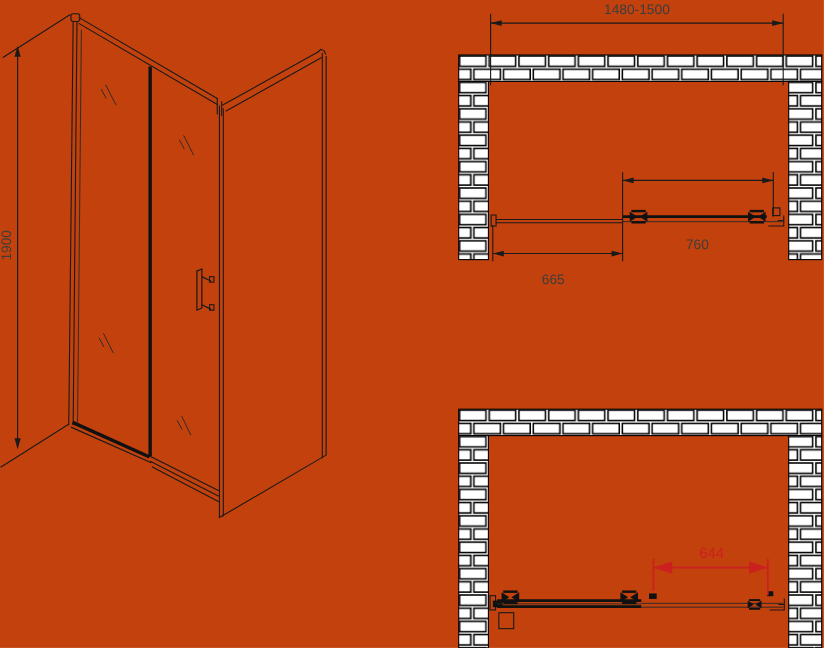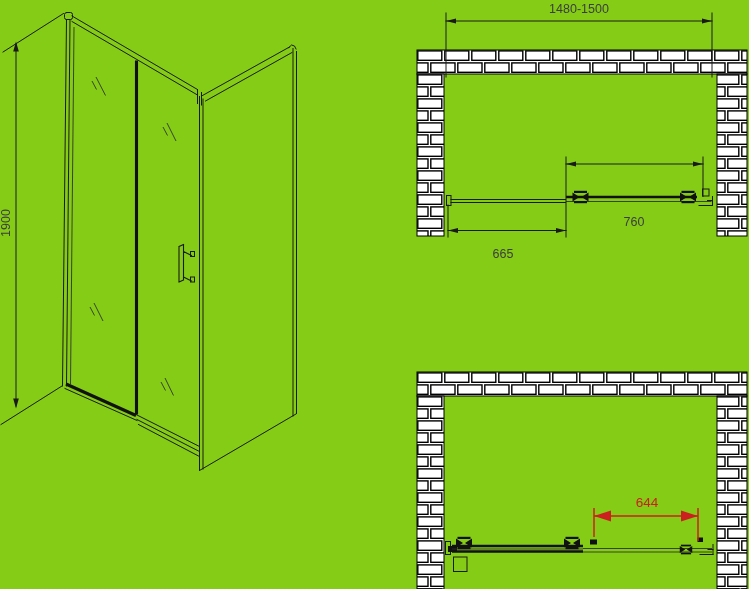--- a/index.html
+++ b/index.html
@@ -1,16 +1,16 @@
 <!DOCTYPE html>
 <html><head>
 <meta charset="utf-8">
 <style>
   html,body{margin:0;padding:0;background:#fff;}
-  .canvas{position:relative;width:749px;height:589px;background:#84cc16;overflow:hidden;
+  .canvas{position:relative;width:749px;height:589px;background:#c2410c;overflow:hidden;
           font-family:"Liberation Sans",sans-serif;text-align:center;}
   svg{position:absolute;left:0;top:0;}
   .ln{stroke:#1a1a1a;stroke-width:1;fill:none;stroke-linecap:square;}
   .thin{stroke:#2a2a2a;stroke-width:.85;fill:none;}
   .thick{stroke:#111;stroke-width:2.5;fill:none;}
   .dark{stroke:#111;stroke-width:3.1;fill:none;}
   .wall{fill:url(#brick);stroke:#000;stroke-width:1;}
   .dim{font:12.5px "Liberation Sans",sans-serif;fill:#3d3d3d;}
   .dimred{font:13.5px "Liberation Sans",sans-serif;}
   .arr{fill:#1a1a1a;stroke:none;}

